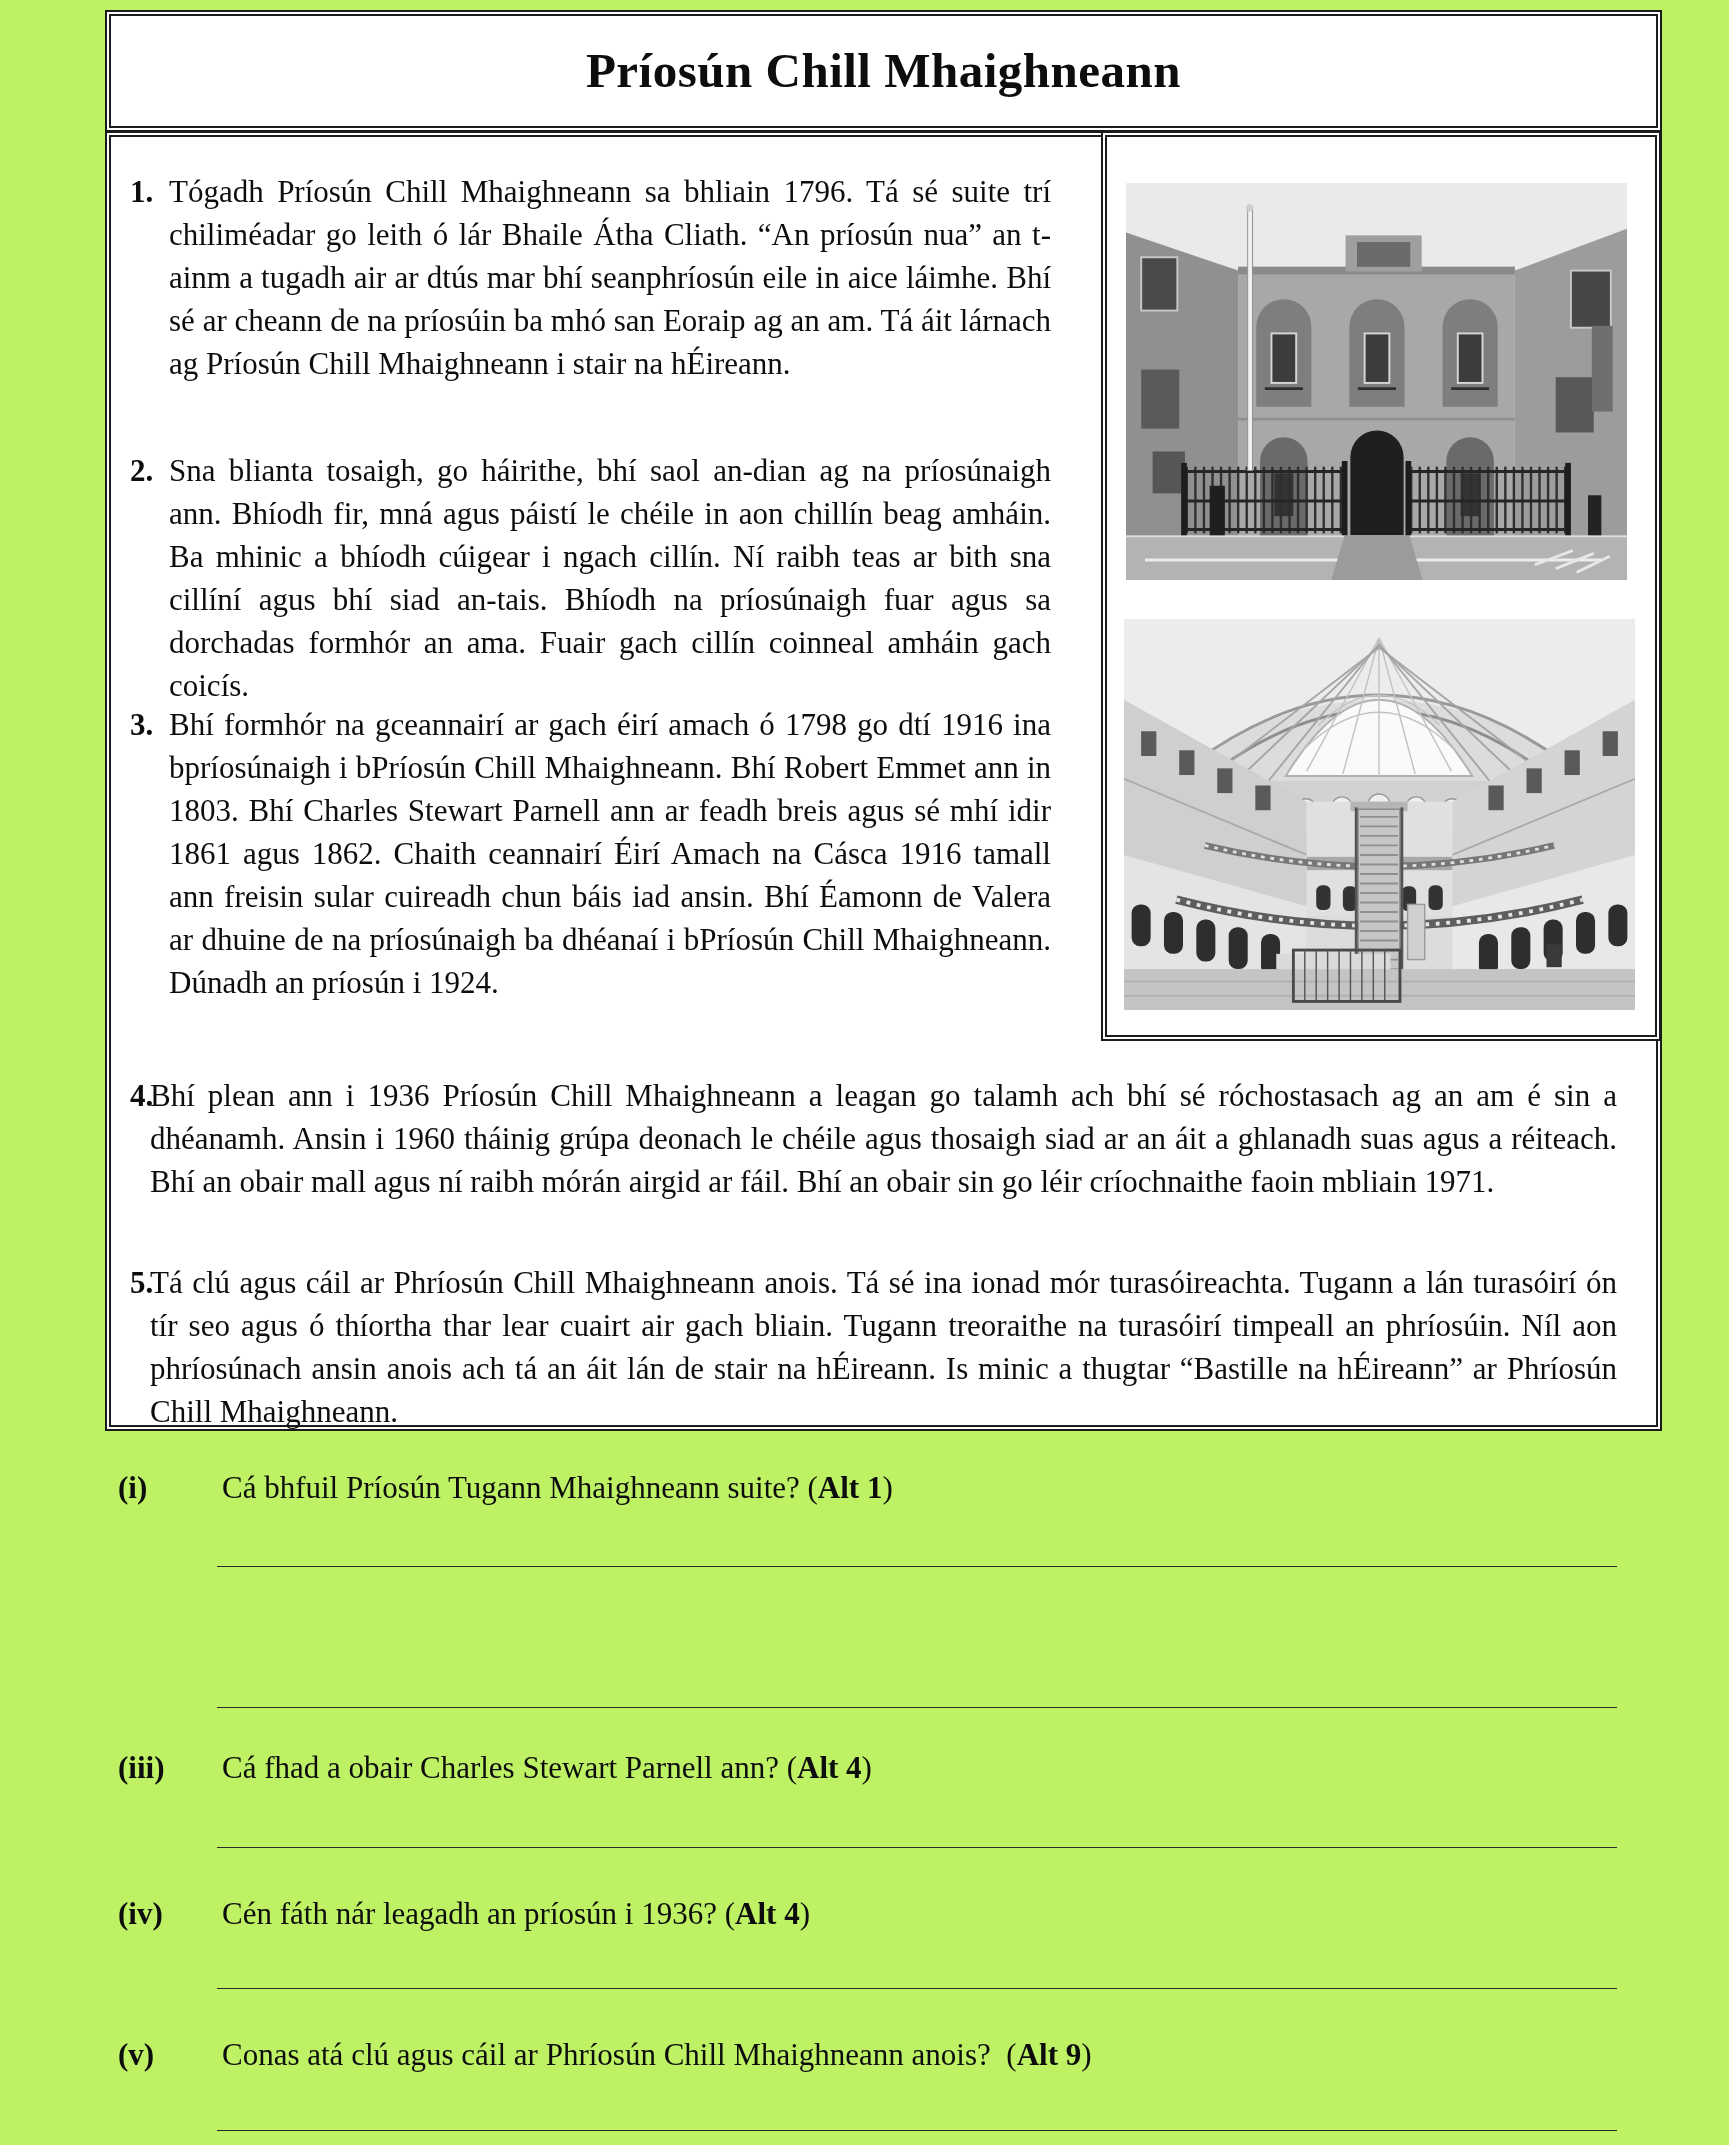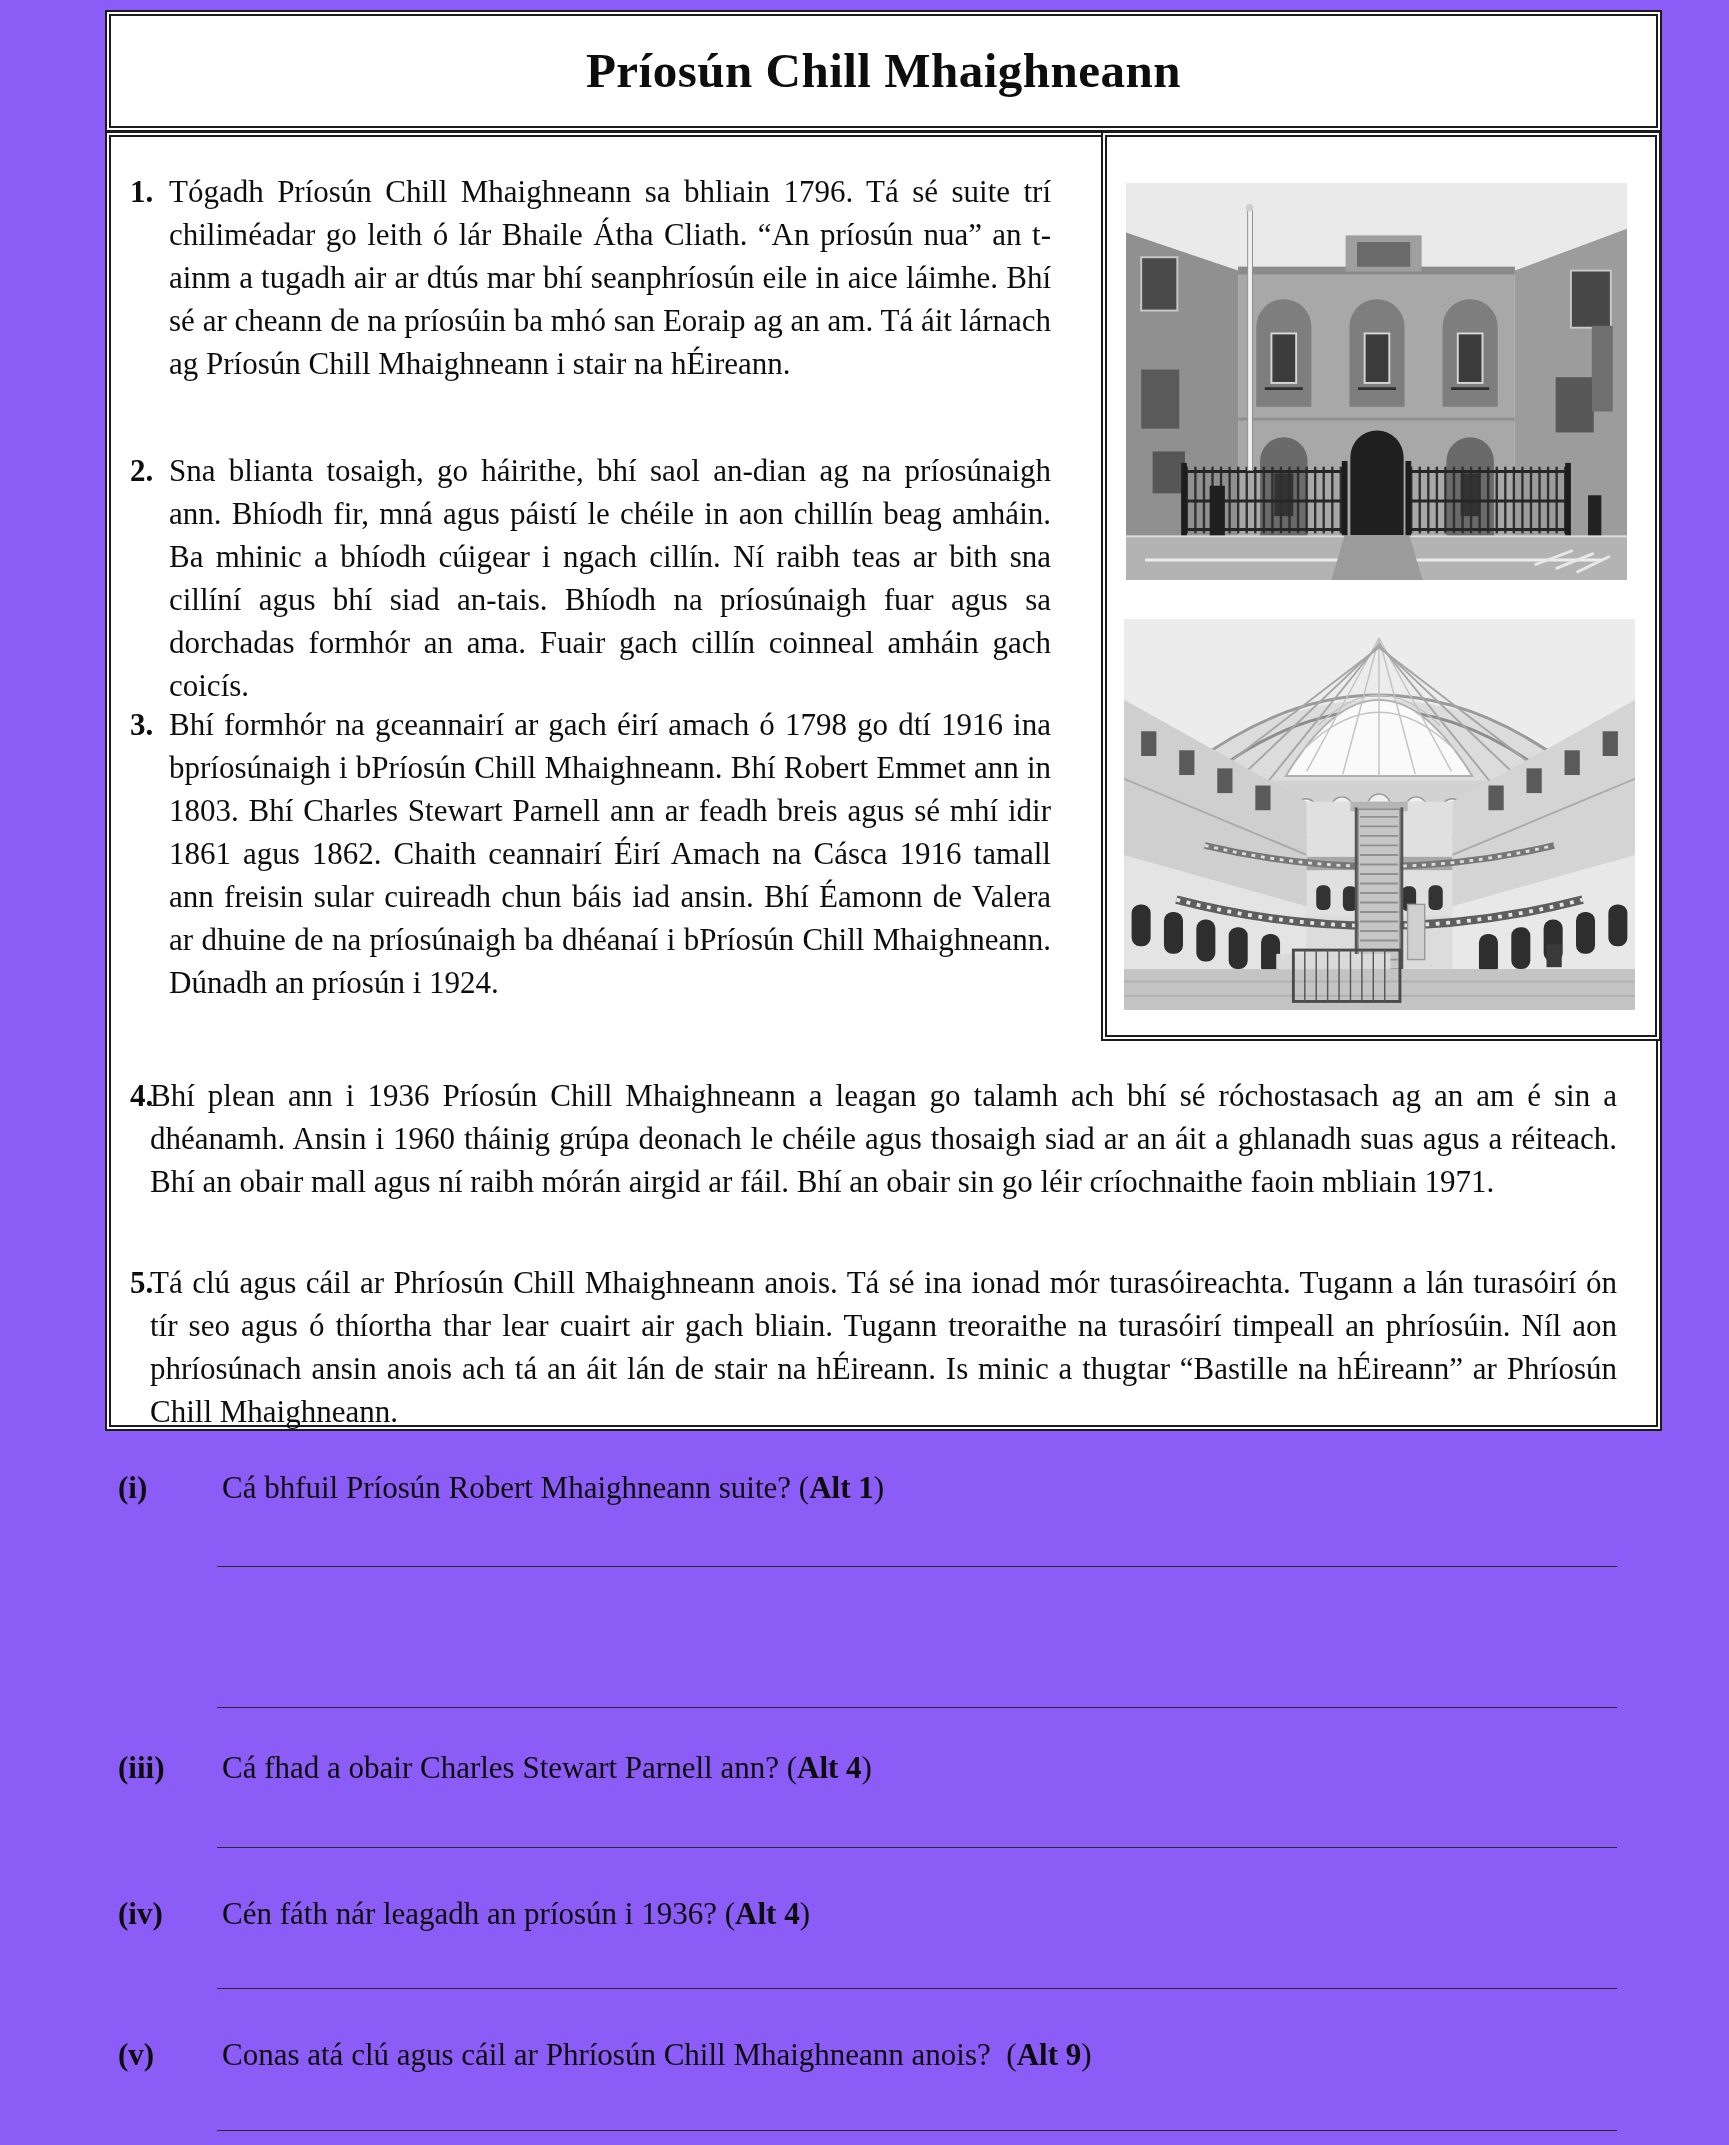--- a/index.html
+++ b/index.html
@@ -1,20 +1,20 @@
 <!DOCTYPE html>
 <html style="font-size:15px"><head>
 <meta charset="utf-8">
 <style>
   html,body{margin:0;padding:0;background:#ffffff;}
   .page{
     position:relative;
     width:1729px;
     height:2146px;
-    background:#8b5cf6;
+    background:#bef264;
     font-family:"Liberation Serif", serif;
     color:#0d0d0d;
     overflow:hidden;
   }
   .dbox{
     position:absolute;
     border:6.7px double #1c1c1c;
     box-sizing:border-box;
     background:transparent;
   }
@@ -358,21 +358,21 @@
     <div class="ptext">Bhí plean ann i 1936 Príosún Chill Mhaighneann a leagan go talamh ach bhí sé róchostasach ag an am é sin a dhéanamh. Ansin i 1960 tháinig grúpa deonach le chéile agus thosaigh siad ar an áit a ghlanadh suas agus a réiteach. Bhí an obair mall agus ní raibh mórán airgid ar fáil. Bhí an obair sin go léir críochnaithe faoin mbliain 1971.</div>
   </div>
 
   <div class="para wide" style="top:1261px">
     <span class="pnum">5.</span>
     <div class="ptext">Tá clú agus cáil ar Phríosún Chill Mhaighneann anois. Tá sé ina ionad mór turasóireachta. Tugann a lán turasóirí ón tír seo agus ó thíortha thar lear cuairt air gach bliain. Tugann treoraithe na turasóirí timpeall an phríosúin. Níl aon phríosúnach ansin anois ach tá an áit lán de stair na hÉireann. Is minic a thugtar “Bastille na hÉireann” ar Phríosún Chill Mhaighneann.</div>
   </div>
 
   <div class="question" style="top:1466px">
     <span class="qlabel">(i)</span>
-    <div class="qtext"><span>Cá bhfuil Príosún Robert Mhaighneann suite? (</span><span class="qbold">Alt 1</span><span>)</span></div>
+    <div class="qtext"><span>Cá bhfuil Príosún Tugann Mhaighneann suite? (</span><span class="qbold">Alt 1</span><span>)</span></div>
   </div>
   <div class="answer-line" style="top:1566px"></div>
 
   <div class="answer-line" style="top:1707px"></div>
 
   <div class="question" style="top:1746px">
     <span class="qlabel">(iii)</span>
     <div class="qtext"><span>Cá fhad a obair Charles Stewart Parnell ann? (</span><span class="qbold">Alt 4</span><span>)</span></div>
   </div>
   <div class="answer-line" style="top:1847px"></div>

